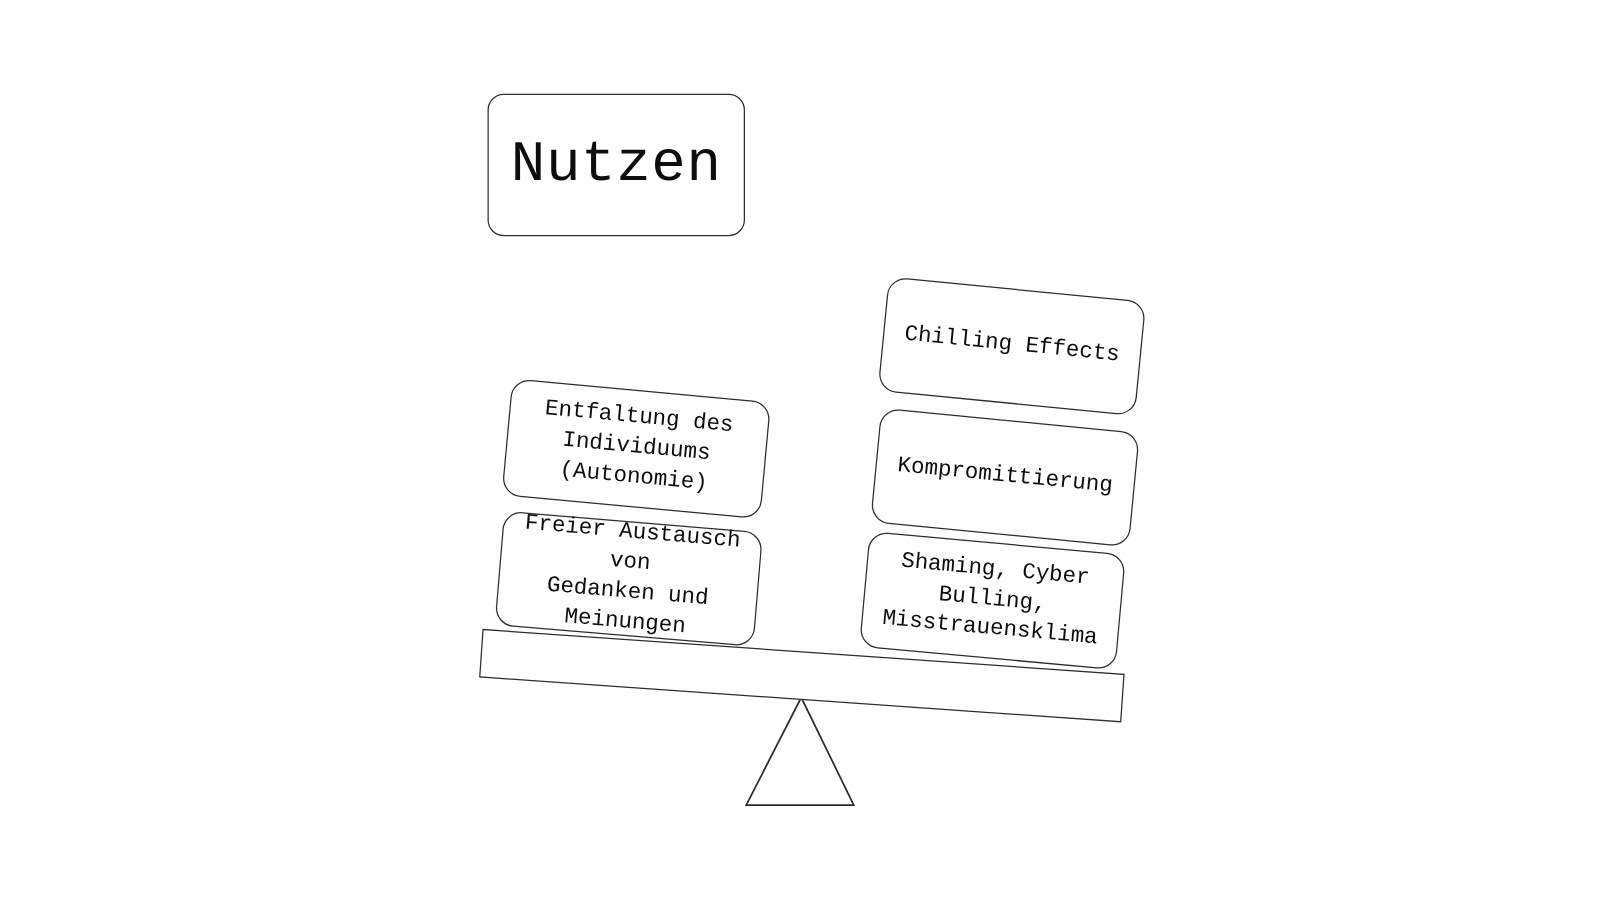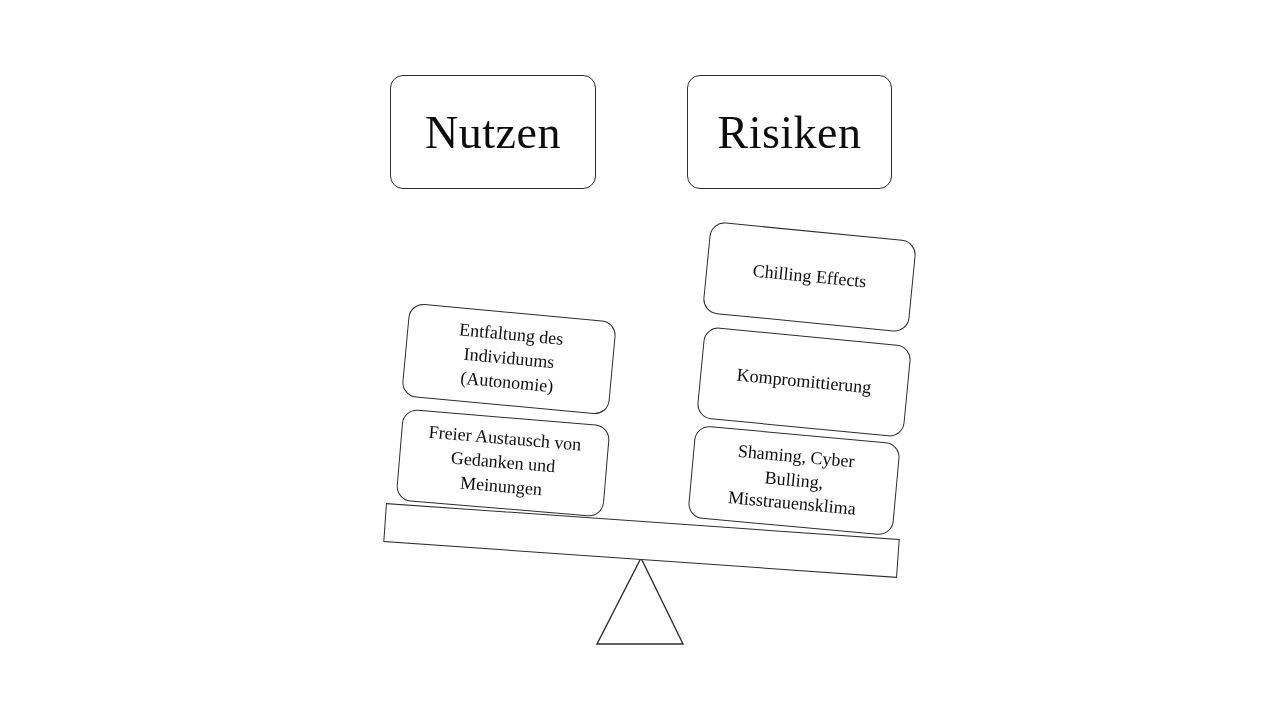--- a/index.html
+++ b/index.html
@@ -2,21 +2,21 @@
 <html><head>
 <meta charset="utf-8">
 <style>
   html, body { margin: 0; padding: 0; background: #ffffff; }
   #canvas {
     position: relative;
     width: 1280px;
     height: 720px;
     background: #ffffff;
     overflow: hidden;
-    font-family: Liberation Serif, serif;
+    font-family: Liberation Mono, monospace;
     color: #111111;
   }
   .header-box {
     position: absolute;
     background: #ffffff;
     border: 1.6px solid #2d2d2d;
     border-radius: 13px;
     display: flex;
     align-items: center;
     justify-content: center;
@@ -68,23 +68,20 @@
 
   <svg id="fulcrum-svg" viewBox="0 0 106 95">
     <polygon points="53,3 9,89 95,89" fill="#ffffff" stroke="#2d2d2d" stroke-width="1.4"></polygon>
   </svg>
 
   <div id="beam"></div>
 
   <div class="header-box" id="header-nutzen">
     <span>Nutzen</span>
   </div>
-  <div class="header-box" id="header-risiken">
-    <span>Risiken</span>
-  </div>
 
   <div class="item-box" id="benefit-0">
     <span>Entfaltung des
 Individuums
 (Autonomie)</span>
   </div>
   <div class="item-box" id="benefit-1">
     <span>Freier Austausch von
 Gedanken und
 Meinungen</span>

